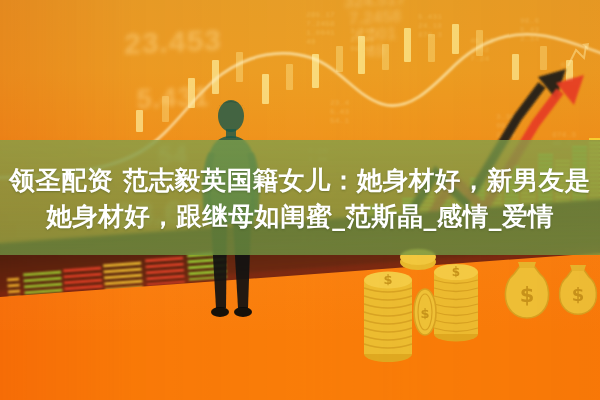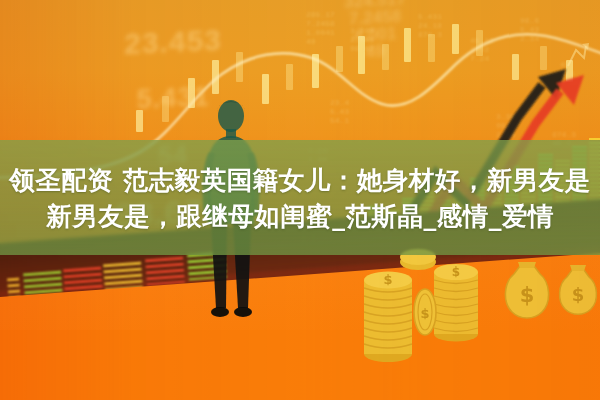--- a/index.html
+++ b/index.html
@@ -407,16 +407,16 @@
     <ellipse cx="20" cy="11" rx="18" ry="8" fill="#f3cf46"></ellipse>
   </svg>
 
   <div class="layer" id="bg-warm"></div>
 
   <div id="green-band"></div>
   <div id="green-band-soft"></div>
 
   <div id="title">
     <div class="tline l1">领圣配资 范志毅英国籍女儿：她身材好，新男友是</div>
-    <div class="tline l2">新男友是，跟继母如闺蜜_范斯晶_感情_爱情</div>
+    <div class="tline l2">她身材好，跟继母如闺蜜_范斯晶_感情_爱情</div>
   </div>
 
 </div>
 
 </body></html>

